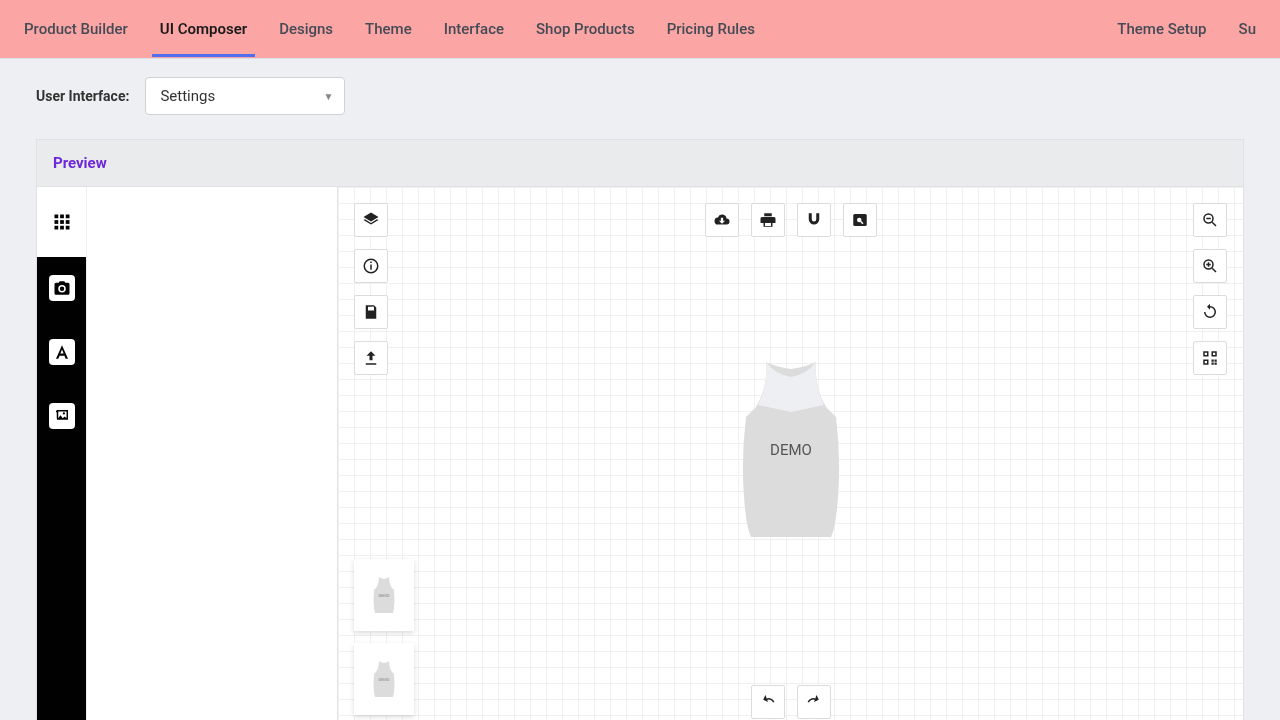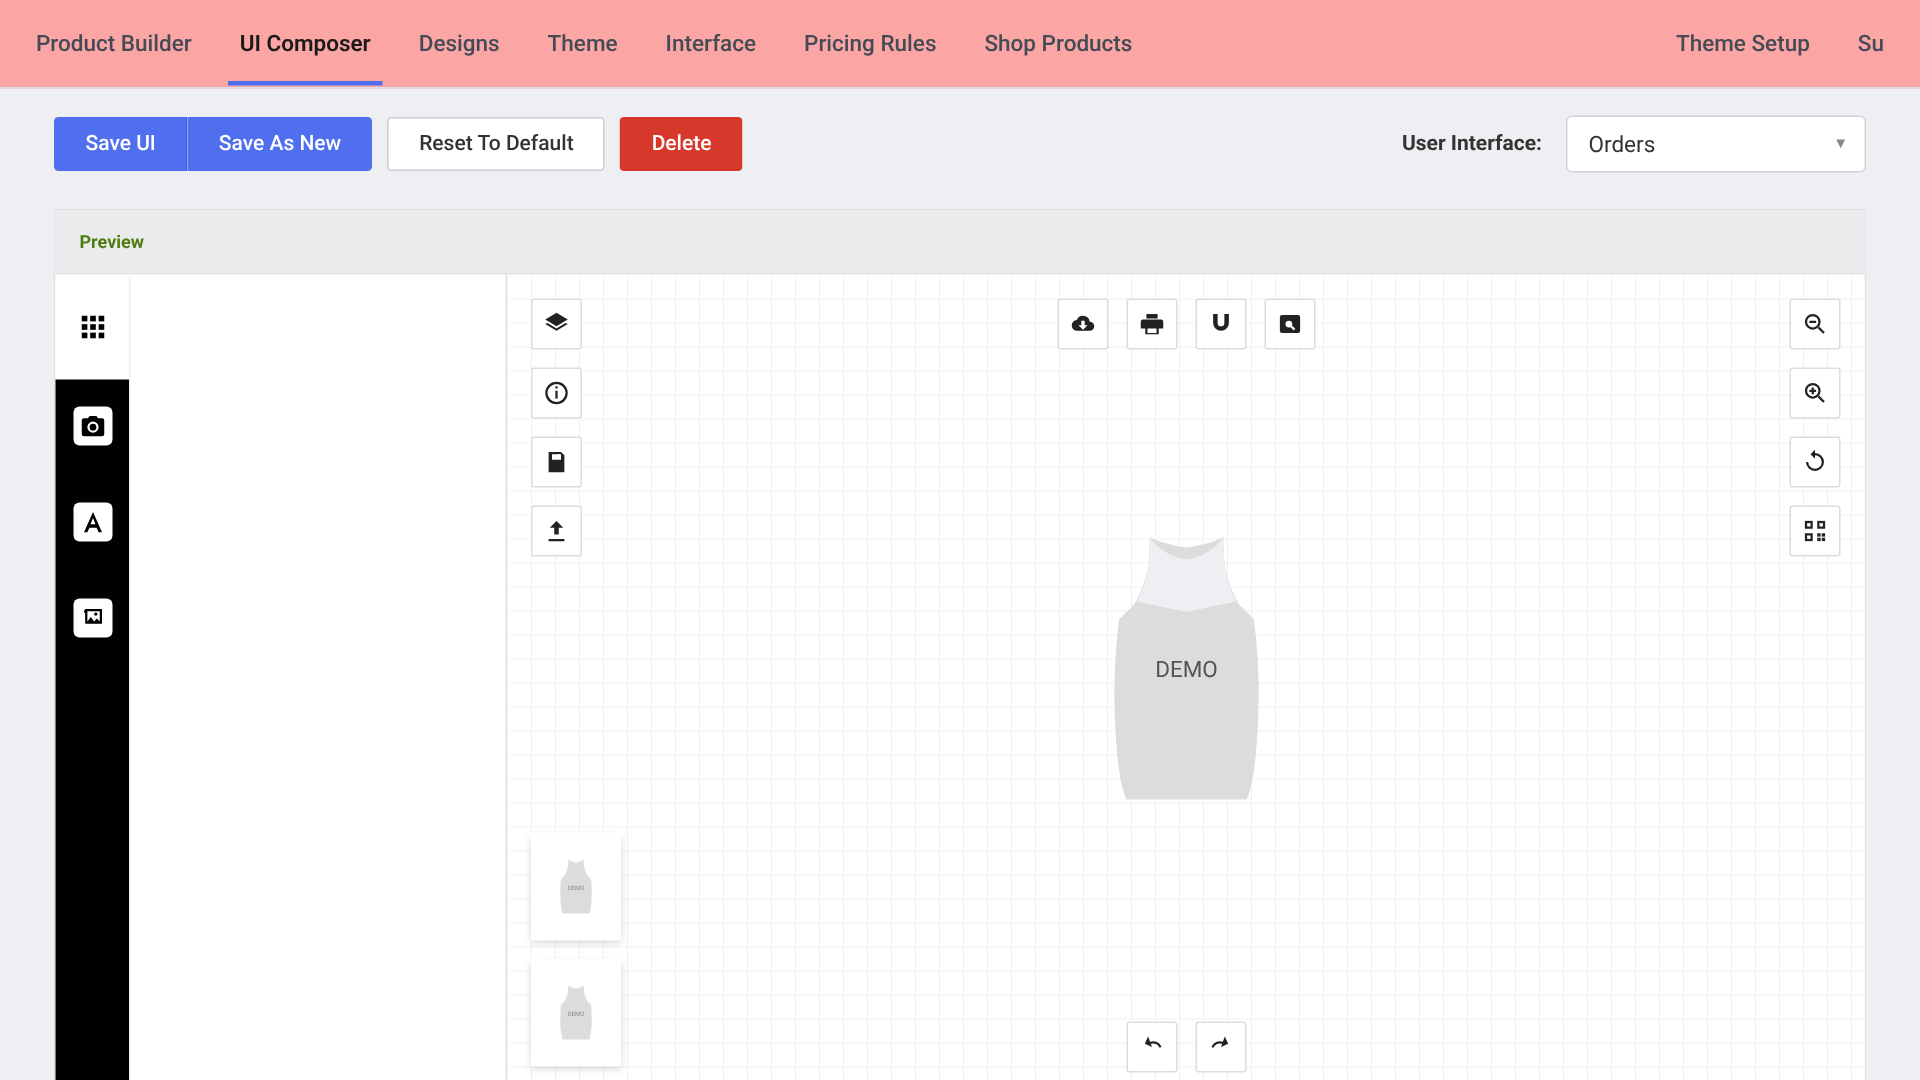--- a/index.html
+++ b/index.html
@@ -18,21 +18,21 @@
 .btn-group .btn:last-child { border-top-left-radius: 0; border-bottom-left-radius: 0; }
 .btn-outline { background: #fff; color: #333; border: 1px solid #c9ccd1; margin-left: 10px; }
 .btn-danger { background: #d6392b; color: #fff; margin-left: 10px; }
 .toolbar-right { display: flex; align-items: center; gap: 16px; }
 .ui-label { font-size: 14px; font-weight: 700; color: #333; }
 .select-wrap { position: relative; }
 .select { background: #fff; border: 1px solid #d0d2d6; border-radius: 4px; padding: 9px 40px 9px 14px; font-size: 15px; color: #333; min-width: 200px; cursor: pointer; }
 .select-caret { position: absolute; right: 12px; top: 50%; transform: translateY(-50%); color: #888; font-size: 10px; pointer-events: none; }
 
 .panel { margin: 6px 36px 0 36px; background: #fff; border: 1px solid #dfe1e4; }
-.panel-header { background: #e9ebed; padding: 14px 16px; font-size: 12px; font-weight: 700; color: #4d7c0f; border-bottom: 1px solid #dfe1e4; }
+.panel-header { background: #e9ebed; padding: 14px 16px; font-size: 15px; font-weight: 700; color: #6d28d9; border-bottom: 1px solid #dfe1e4; }
 .preview-body { display: flex; height: 544px; padding: 0; }
 
 .side-tools { width: 50px; background: #fff; border-right: 1px solid #eee; display: flex; flex-direction: column; align-items: center; }
 .side-tools .top-grid { height: 70px; display: flex; align-items: center; justify-content: center; width: 100%; }
 .side-black { background: #010101; width: 100%; flex: 1; display: flex; flex-direction: column; align-items: center; padding-top: 18px; gap: 38px; }
 .tool-icon { width: 26px; height: 26px; display: flex; align-items: center; justify-content: center; cursor: pointer; }
 .tool-icon.round { background: #fff; border-radius: 4px; }
 
 .blank-col { width: 251px; background: #fff; border-right: 1px solid #e5e5e5; }
 
@@ -61,42 +61,34 @@
 </head>
 <body>
 
 <div class="top-nav">
   <div class="nav-left">
     <div class="nav-item">Product Builder</div>
     <div class="nav-item active">UI Composer</div>
     <div class="nav-item">Designs</div>
     <div class="nav-item">Theme</div>
     <div class="nav-item">Interface</div>
+    <div class="nav-item">Shop Products</div>
     <div class="nav-item">Pricing Rules</div>
-    <div class="nav-item">Shop Products</div>
   </div>
   <div class="nav-right">
     <div class="nav-item">Theme Setup</div>
     <div class="nav-item">Su</div>
   </div>
 </div>
 
 <div class="toolbar">
-  <div class="toolbar-left">
-    <div class="btn-group">
-      <button class="btn btn-primary">Save UI</button>
-      <button class="btn btn-primary">Save As New</button>
-    </div>
-    <button class="btn btn-outline">Reset To Default</button>
-    <button class="btn btn-danger">Delete</button>
-  </div>
   <div class="toolbar-right">
     <span class="ui-label">User Interface:</span>
     <div class="select-wrap">
-      <div class="select">Orders</div>
+      <div class="select">Settings</div>
       <span class="select-caret">▼</span>
     </div>
   </div>
 </div>
 
 <div class="panel">
   <div class="panel-header">Preview</div>
   <div class="preview-body">
 
     <div class="side-tools">

